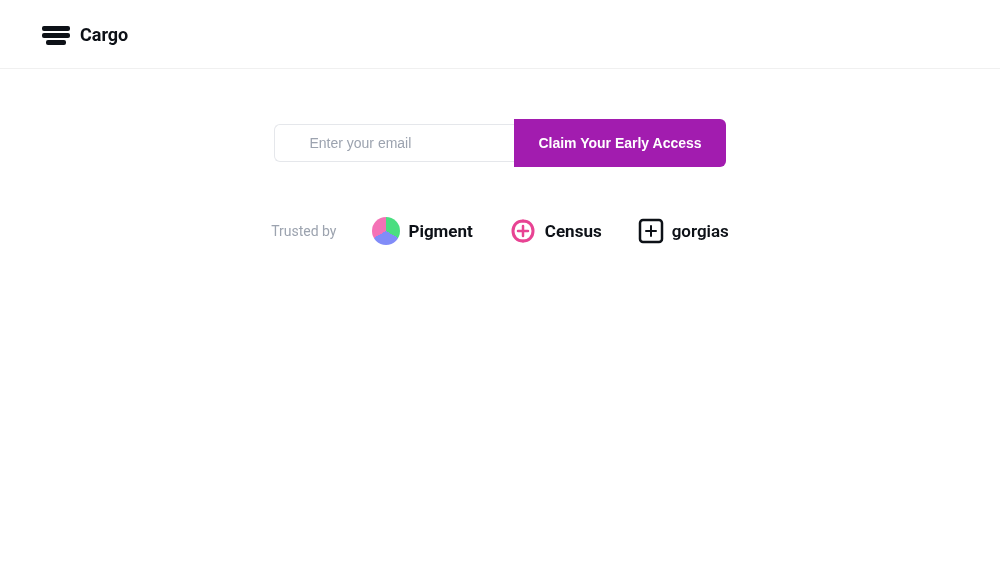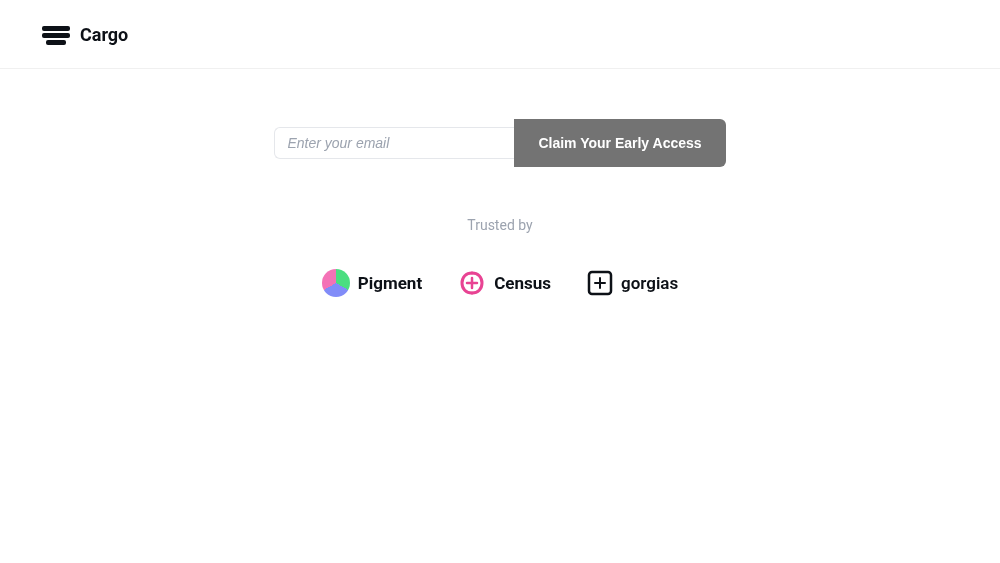--- a/index.html
+++ b/index.html
@@ -72,57 +72,55 @@
     
     .email-form {
       display: flex;
       align-items: center;
       gap: 0;
       margin-bottom: 50px;
     }
 
     .email-input {
       width: 240px;
-      height: 32px;
-      padding: 0 12px;
+      height: 38px;
+      padding: 0 34px;
       font-size: 14px;
       color: #9ca3af;
       border: 1px solid #e5e7eb;
       border-right: none;
       border-radius: 6px 0 0 6px;
       outline: none;
       background: #ffffff;
-      font-style: italic;
     }
 
     .email-input::placeholder {
       color: #9ca3af;
     }
 
     .cta-button {
       height: 48px;
       padding: 0 24px;
       font-size: 14px;
       font-weight: 600;
       color: #ffffff;
-      background: #737373;
+      background: #a21caf;
       border: none;
       border-radius: 0 6px 6px 0;
       cursor: pointer;
       white-space: nowrap;
     }
 
     
     .trusted-section {
       display: flex;
       align-items: center;
       gap: 36px;
       padding: 0 40px;
       justify-content: center;
-      flex-direction: column;
     }
 
     .trusted-label {
       font-size: 14px;
       color: #9ca3af;
       white-space: nowrap;
     }
 
     .logos-row {
       display: flex;

